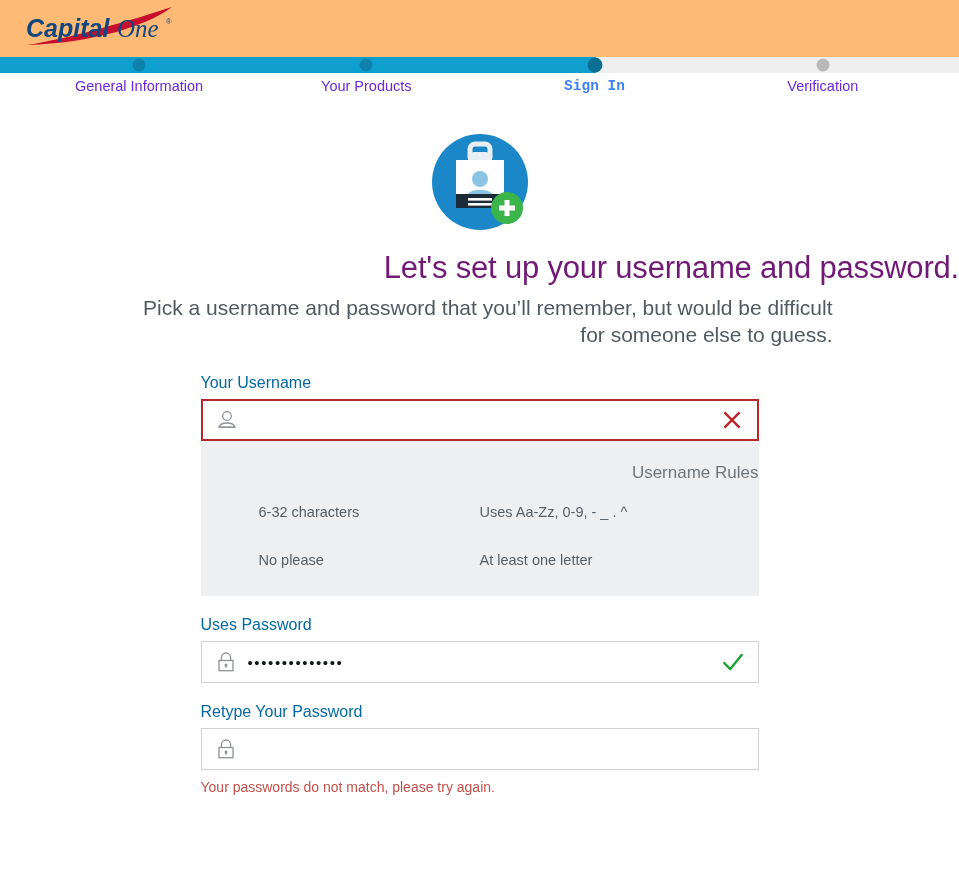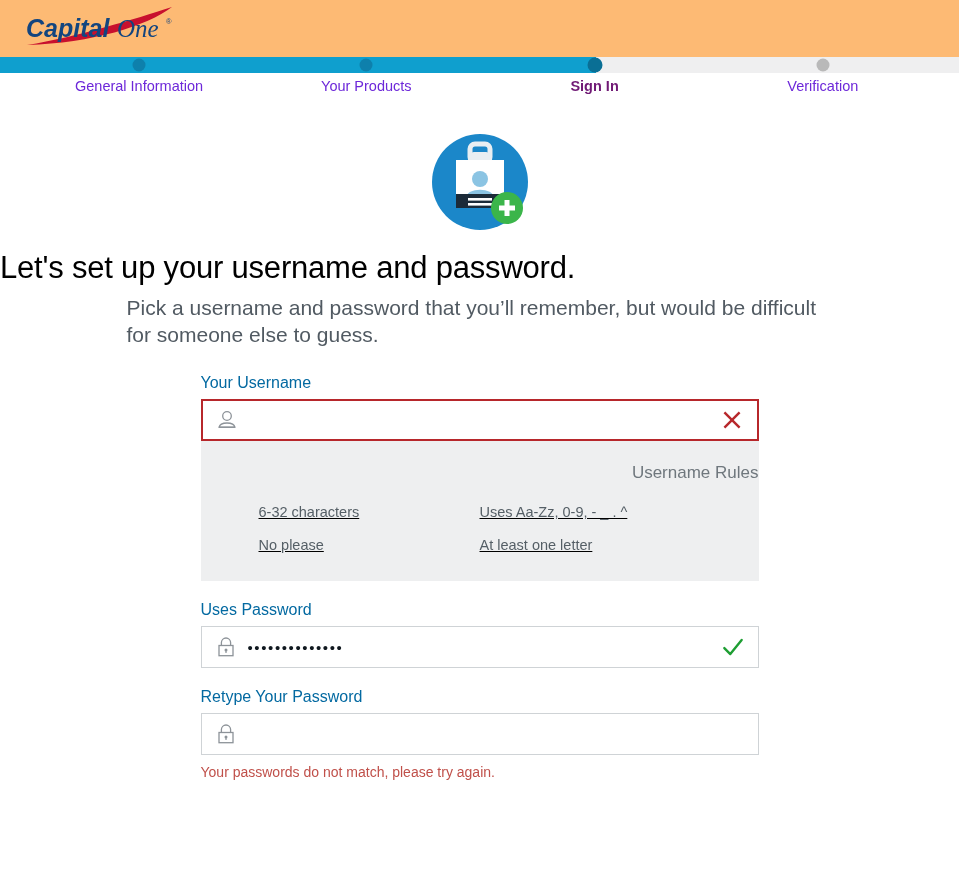--- a/index.html
+++ b/index.html
@@ -54,45 +54,46 @@
   }
   .step-label {
     position: absolute;
     top: 5px;
     transform: translateX(-50%);
     font-size: 14.5px;
     color: #6d28d9;
     white-space: nowrap;
   }
   .step-label.active {
-    color: #701a75;
+    color: #3b82f6;
     font-weight: bold;
+    font-family: Liberation Mono, monospace;
   }
 
   
   .hero-icon-wrap {
     margin-top: 31px;
     display: flex;
     justify-content: center;
   }
   .hero-icon { width: 100px; height: 100px; display: block; }
 
   
   .headline {
     margin: 16px 0 0 0;
-    text-align: left;
+    text-align: right;
     font-size: 31px;
     font-weight: normal;
-    color: #000000;
+    color: #701a75;
     letter-spacing: -0.2px;
   }
   .subhead {
     margin: 8px auto 0 auto;
     width: 706px;
-    text-align: left;
+    text-align: right;
     font-size: 21px;
     line-height: 27px;
     font-weight: normal;
     color: #515a62;
   }
 
   
   .form {
     width: 558px;
     margin: 26px auto 0 auto;
@@ -147,23 +148,22 @@
   }
   .rules-title {
     text-align: right;
     font-size: 17px;
     color: #6f777d;
     margin-bottom: 21px;
   }
   .rules-grid {
     display: grid;
     grid-template-columns: 1fr 1fr;
-    row-gap: 17px;
+    row-gap: 32px;
     padding: 0 58px 0 58px;
-    text-decoration: underline;
   }
   .rule-item {
     font-size: 14.5px;
     color: #555f66;
   }
 
   
   .error-msg {
     margin-top: 9px;
     font-size: 14px;

